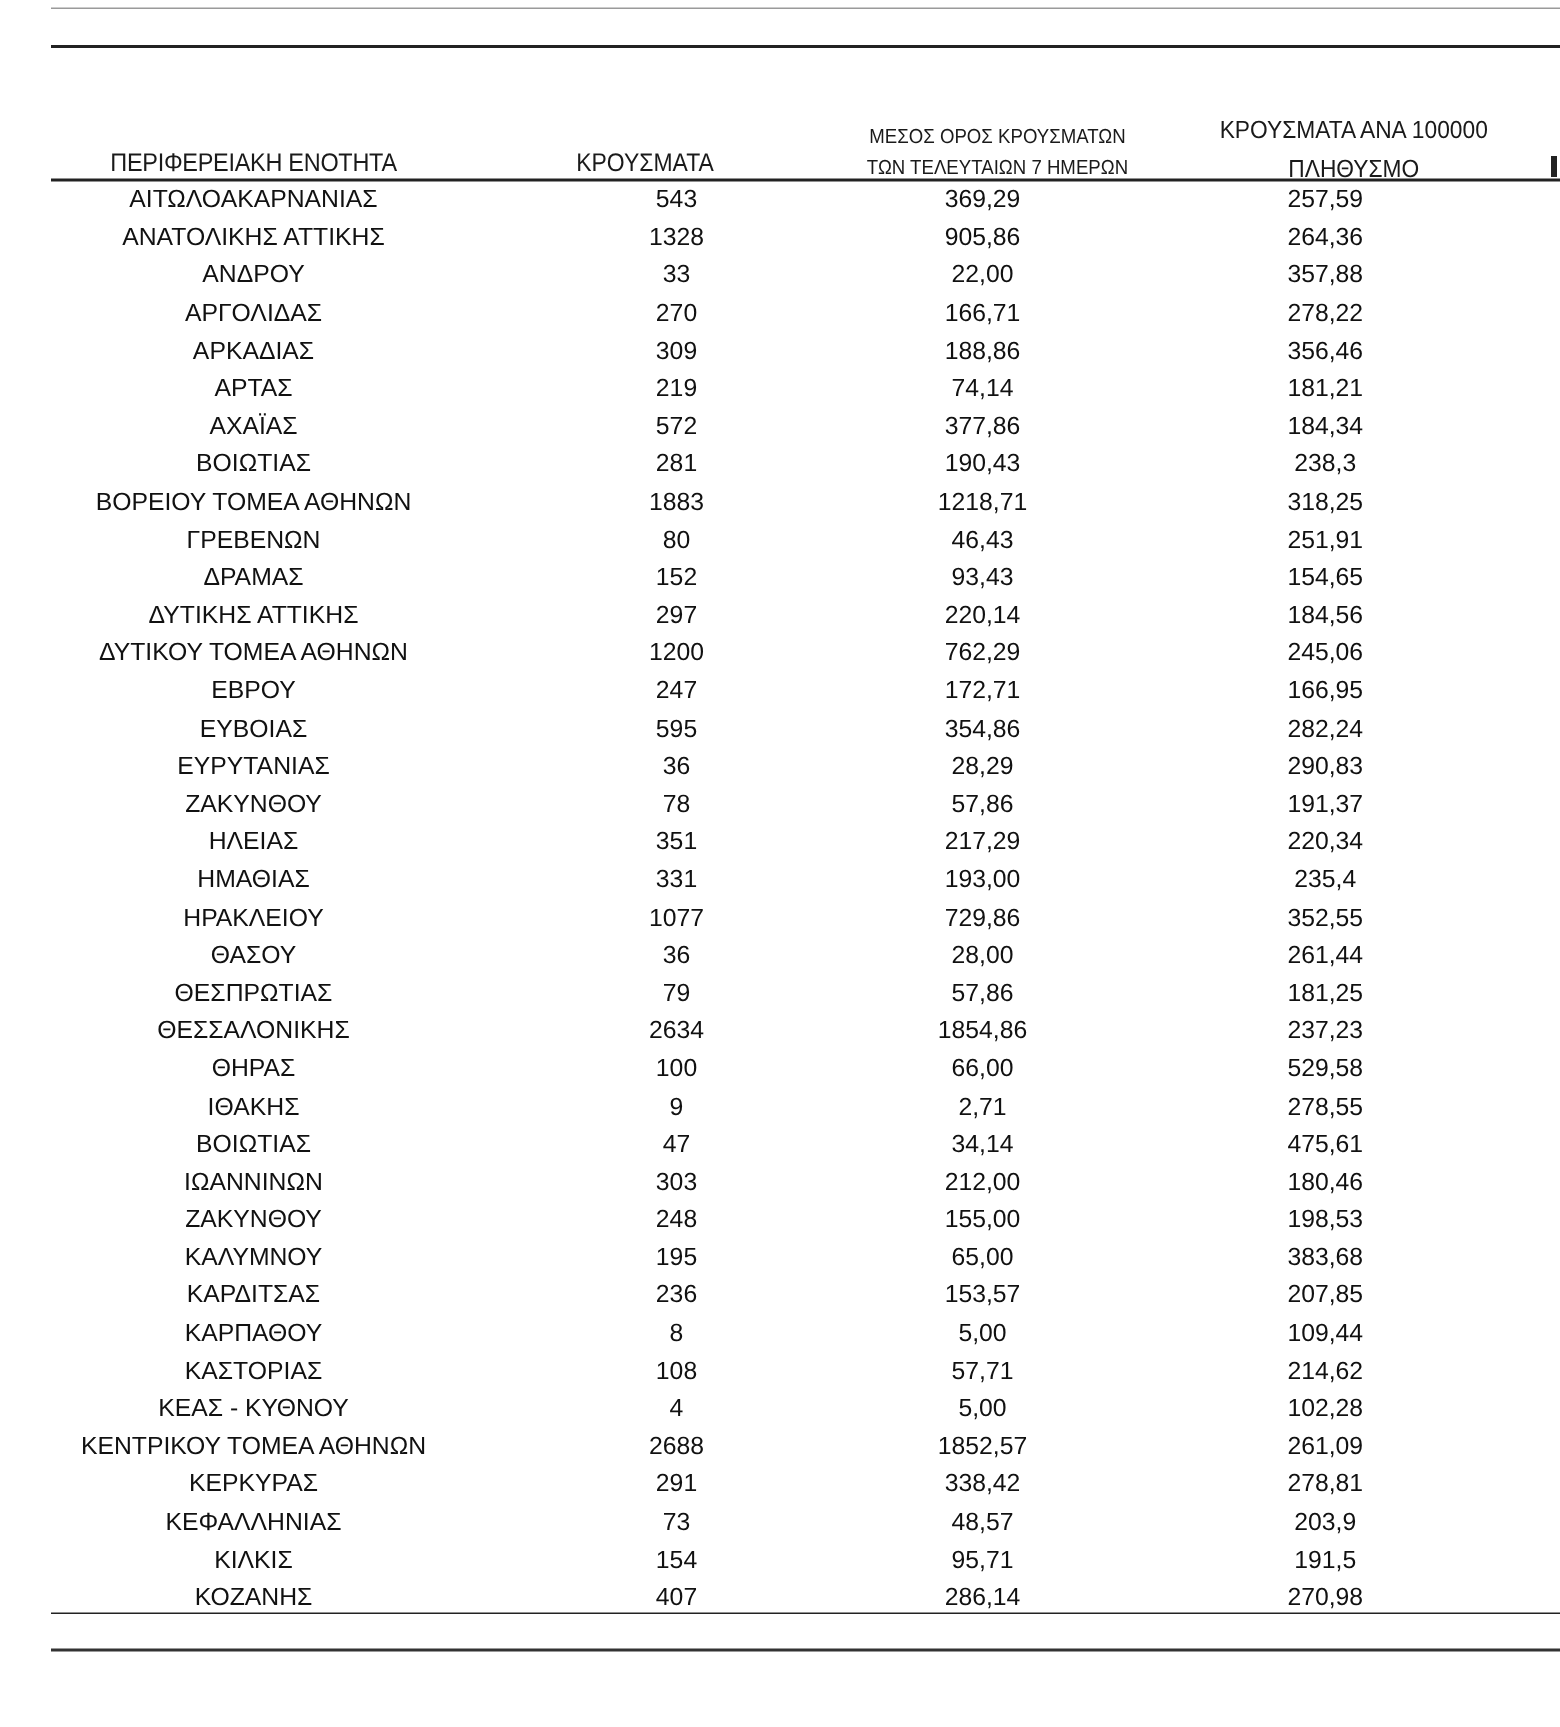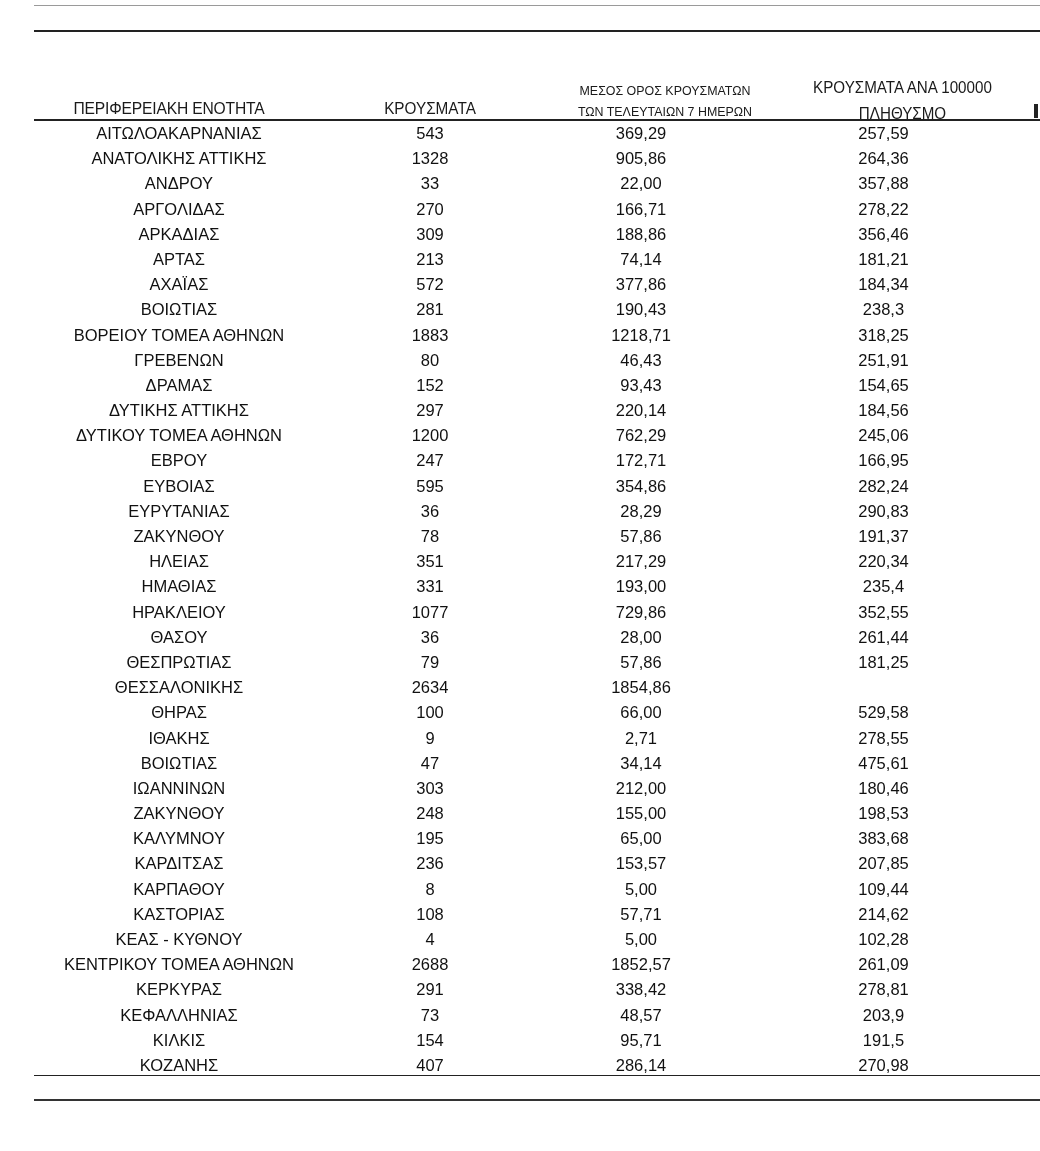--- a/index.html
+++ b/index.html
@@ -11,23 +11,23 @@
   .hdr { position: absolute; text-align: center; white-space: nowrap; color: #1a1a1a; }
   .h-region { left: 34px; width: 270px; top: 99px; font-size: 17px; letter-spacing: -0.2px; transform: scaleX(0.92); transform-origin: center; }
   .h-cases { left: 365px; width: 130px; top: 99px; font-size: 17px; transform: scaleX(0.9); }
   .h-avg { left: 540px; width: 250px; top: 80px; font-size: 13.5px; line-height: 21px; transform: scaleX(0.92); }
   .h-per { left: 775px; width: 255px; top: 74px; font-size: 16.5px; line-height: 26px; transform: scaleX(0.92); }
   .h-cut { position: absolute; left: 1034px; top: 104px; width: 4px; height: 14px; background: #222; }
   .hdr-rule { position: absolute; left: 34px; right: 0; top: 119px; height: 2px; background: #222; }
   .rows { position: absolute; left: 0; top: 121px; width: 1040px; }
   .row { position: relative; height: 25.2px; }
   .cell { position: absolute; top: 1px; text-align: center; white-space: nowrap; font-size: 16.5px; line-height: 22px; }
-  .c-region { left: 44px; width: 270px; }
-  .c-cases { left: 365px; width: 130px; }
-  .c-avg { left: 516px; width: 250px; }
+  .c-region { left: 34px; width: 270px; }
+  .c-cases { left: 386px; width: 130px; }
+  .c-avg { left: 530px; width: 250px; }
   .c-per { left: 756px; width: 255px; }
 </style>
 </head>
 <body>
 
 <div>
   <div class="top-gray"></div>
   <div class="top-rule"></div>
 
   <div>
@@ -71,21 +71,21 @@
         <div class="cell c-per">278,22</div>
       </div>
       <div class="row">
         <div class="cell c-region">ΑΡΚΑΔΙΑΣ</div>
         <div class="cell c-cases">309</div>
         <div class="cell c-avg">188,86</div>
         <div class="cell c-per">356,46</div>
       </div>
       <div class="row">
         <div class="cell c-region">ΑΡΤΑΣ</div>
-        <div class="cell c-cases">213</div>
+        <div class="cell c-cases">219</div>
         <div class="cell c-avg">74,14</div>
         <div class="cell c-per">181,21</div>
       </div>
       <div class="row">
         <div class="cell c-region">ΑΧΑΪΑΣ</div>
         <div class="cell c-cases">572</div>
         <div class="cell c-avg">377,86</div>
         <div class="cell c-per">184,34</div>
       </div>
       <div class="row">
@@ -175,20 +175,21 @@
       <div class="row">
         <div class="cell c-region">ΘΕΣΠΡΩΤΙΑΣ</div>
         <div class="cell c-cases">79</div>
         <div class="cell c-avg">57,86</div>
         <div class="cell c-per">181,25</div>
       </div>
       <div class="row">
         <div class="cell c-region">ΘΕΣΣΑΛΟΝΙΚΗΣ</div>
         <div class="cell c-cases">2634</div>
         <div class="cell c-avg">1854,86</div>
+        <div class="cell c-per">237,23</div>
       </div>
       <div class="row">
         <div class="cell c-region">ΘΗΡΑΣ</div>
         <div class="cell c-cases">100</div>
         <div class="cell c-avg">66,00</div>
         <div class="cell c-per">529,58</div>
       </div>
       <div class="row">
         <div class="cell c-region">ΙΘΑΚΗΣ</div>
         <div class="cell c-cases">9</div>

